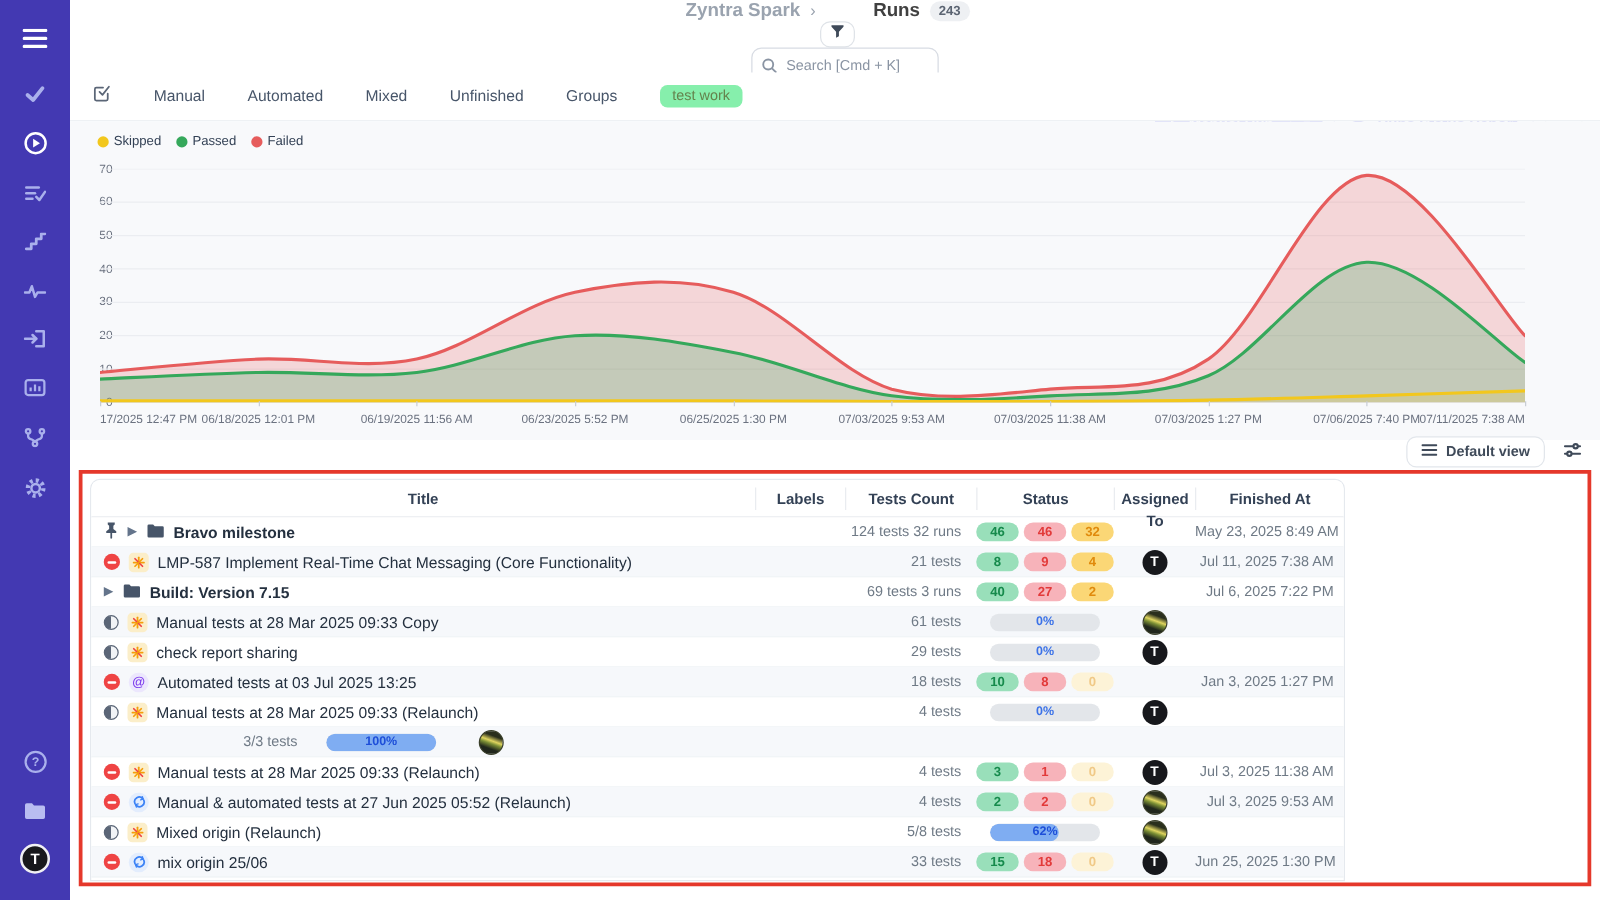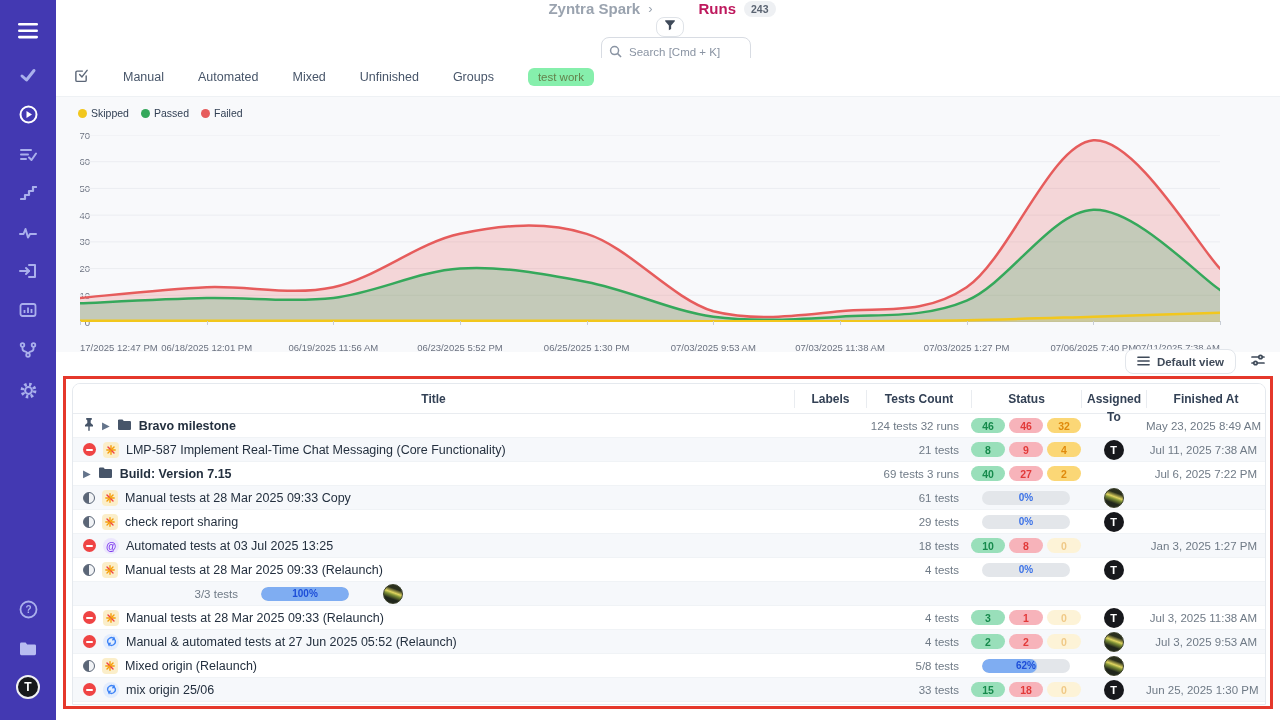--- a/index.html
+++ b/index.html
@@ -12,21 +12,21 @@
   .side-ic svg { display:block; }
 
   
   .main { position:absolute; left:56px; top:0; width:1224px; height:720px; background:#fff; }
 
   
   .hdr { position:absolute; top:0; left:0; width:100%; height:58px; background:#fff; display:flex; align-items:center; padding:0 14px 0 18px;flex-direction:column; }
   .crumb { display:flex; align-items:center; gap:8px; margin-right:16px; }
   .crumb .proj { color:#9aa3af; font-size:15px; font-weight:700; }
   .crumb .sep { color:#9aa3af; font-size:13px; }
-  .crumb .page { color:#be185d; font-size:15px; font-weight:700;margin-left:38px; }
+  .crumb .page { color:#404040; font-size:15px; font-weight:700;margin-left:38px; }
   .crumb .cnt { background:#eef0f3; color:#5b6472; font-size:10.5px; font-weight:700; padding:2px 7px; border-radius:9px; }
   .icon-btn { width:28px; height:28px; border:1px solid #dfe3e8; border-radius:8px; background:#fff; display:flex; align-items:center; justify-content:center; cursor:pointer; }
   .searchbox { position:relative; margin-left:12px; }
   .searchbox input { width:150px; height:30px; border:1px solid #d8dce3; border-radius:8px; padding:0 8px 0 27px; font-size:11.5px; color:#334155; outline:none; font-family:"Liberation Sans",sans-serif; }
   .searchbox input::placeholder { color:#8a94a3; }
   .searchbox svg { position:absolute; left:8px; top:8px; }
   .hdr-adjust { margin-left:14px; cursor:pointer; display:flex; }
   .hdr-right { margin-left:auto; display:flex; align-items:center; gap:9px; }
   .btn-primary { display:flex; align-items:center; background:#6365e6; border-radius:8px; height:30px; overflow:hidden; cursor:pointer; }
   .btn-primary .seg1 { display:flex; align-items:center; gap:7px; padding:0 13px; color:#fff; font-size:12px; font-weight:700; }
@@ -40,32 +40,32 @@
   .tag { background:#86efac; color:#64824c; font-size:11.5px; padding:3px 10px; border-radius:6px; cursor:pointer; }
 
   
   .chartsec { position:absolute; top:97px; left:0; width:100%; height:255px; background:#f8f9fb; }
   .legend { position:absolute; top:10px; left:22px; display:flex; gap:12px; align-items:center; }
   .leg-item { display:flex; gap:4px; align-items:center; font-size:10.5px; color:#334155; }
   .leg-dot { width:9px; height:9px; border-radius:50%; }
   .ylab { position:absolute; left:6px; width:28px; text-align:right; font-size:9.5px; color:#6b7280; }
   .plot { position:absolute; left:24px; top:38px; width:1140px; height:187px; }
   .xlabs { position:absolute; left:24px; top:229px; width:1140px; height:20px; }
-  .xlab { position:absolute; top:4px; font-size:9.5px; color:#6b7280; white-space:nowrap; transform:translateX(-50%);margin-top:12px; }
+  .xlab { position:absolute; top:4px; font-size:9.5px; color:#6b7280; white-space:nowrap; transform:translateX(-50%); }
   .xlab.first { transform:none; }
   .xlab.last { transform:translateX(-100%); }
   .xtick { position:absolute; top:-5px; width:1px; height:4px; background:#c9ced6; }
 
   
   .viewbar { position:absolute; top:349px; right:0; width:100%; height:28px; }
   .btn-view { position:absolute; right:44px; top:0; display:flex; align-items:center; gap:7px; height:25px; padding:0 11px; background:#fff; border:1px solid #e2e6eb; border-radius:8px; font-size:11.5px; font-weight:700; color:#3f4a59; cursor:pointer; }
   .view-adjust { position:absolute; right:14px; top:3px; cursor:pointer; display:flex; }
 
   
-  .tcard { position:absolute; top:383px; left:16px; width:1194px; height:322px; background:#fff; border:1px solid #e5e9ee; border-radius:8px 8px 0 0; overflow:hidden; }
+  .tcard { position:absolute; top:383px; left:16px; width:1004px; height:322px; background:#fff; border:1px solid #e5e9ee; border-radius:8px 8px 0 0; overflow:hidden; }
   .thead { display:flex; height:30px; align-items:center; border-bottom:1px solid #e9ecf0; background:#fff; }
   .th { font-size:12px; font-weight:700; color:#334155; text-align:center; height:18px; line-height:18px; border-left:1px solid #e9ecf0; }
   .th.c-title { border-left:none; }
   .c-title { flex:1; min-width:0; }
   .c-labels { width:72px; }
   .c-tests { width:105px; }
   .c-status { width:110px; }
   .c-assignee { width:65px; }
   .c-finished { width:119px; }
   .trow { display:flex; height:24px; align-items:center; border-bottom:1px solid #f0f3f6; background:#fff; cursor:pointer; }

